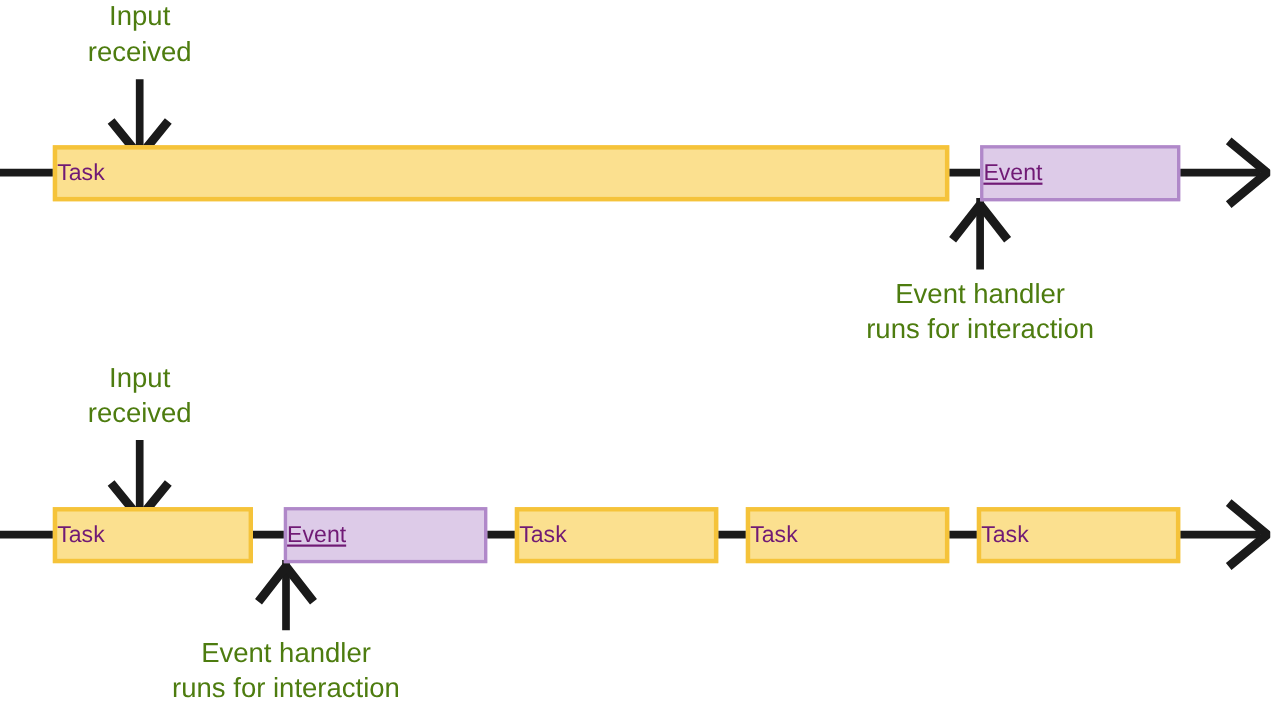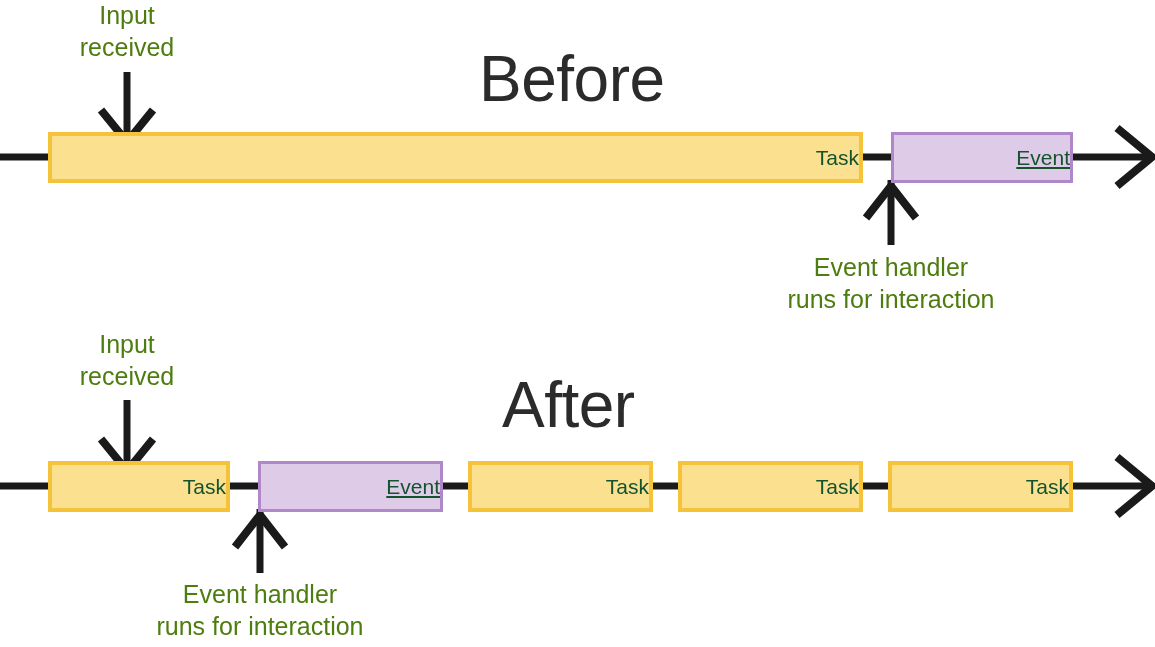--- a/index.html
+++ b/index.html
@@ -32,23 +32,23 @@
     color: #2b2b2b;
     letter-spacing: -0.5px;
     white-space: nowrap;
     line-height: 1;
   }
   .block {
     position: absolute;
     box-sizing: border-box;
     display: flex;
     align-items: center;
-    justify-content: flex-end;
+    justify-content: flex-start;
     font-size: 21px;
-    color: #14532d;
+    color: #701a75;
     line-height: 1;
   }
   .block.task {
     background: #fbe08f;
     border: 4px solid #f5c33a;
   }
   .block.event {
     background: #ddcbe8;
     border: 3px solid #b088c9;
     text-decoration: underline;
@@ -101,37 +101,35 @@
       <line x1="127" y1="400" x2="127" y2="486" stroke-width="7"></line>
       <polyline points="101,439 127,471 153,439" stroke-width="8"></polyline>
     </g>
 
     <g stroke="#1a1a1a" fill="none" stroke-linecap="butt" stroke-linejoin="miter">
       <line x1="260" y1="573" x2="260" y2="509" stroke-width="7"></line>
       <polyline points="235,547 260,515 285,547" stroke-width="8"></polyline>
     </g>
   </svg>
 
-  <div class="section-title" style="left:479px; top:47px;">Before</div>
 
   <div class="annotation" style="left:27px; top:0px; width:200px;">Input
 received</div>
 
   <div class="block task" style="left:48px; top:132px; width:815px; height:51px;">
     <span>Task</span>
   </div>
 
   <div class="block event" style="left:891px; top:132px; width:182px; height:51px;">
     <span>Event</span>
   </div>
 
   <div class="annotation" style="left:746px; top:252px; width:290px;">Event handler
 runs for interaction</div>
 
-  <div class="section-title" style="left:502px; top:373px;">After</div>
 
   <div class="annotation" style="left:27px; top:329px; width:200px;">Input
 received</div>
 
   <div class="block task" style="left:48px; top:461px; width:182px; height:51px;">
     <span>Task</span>
   </div>
 
   <div class="block event" style="left:258px; top:461px; width:185px; height:51px;">
     <span>Event</span>

